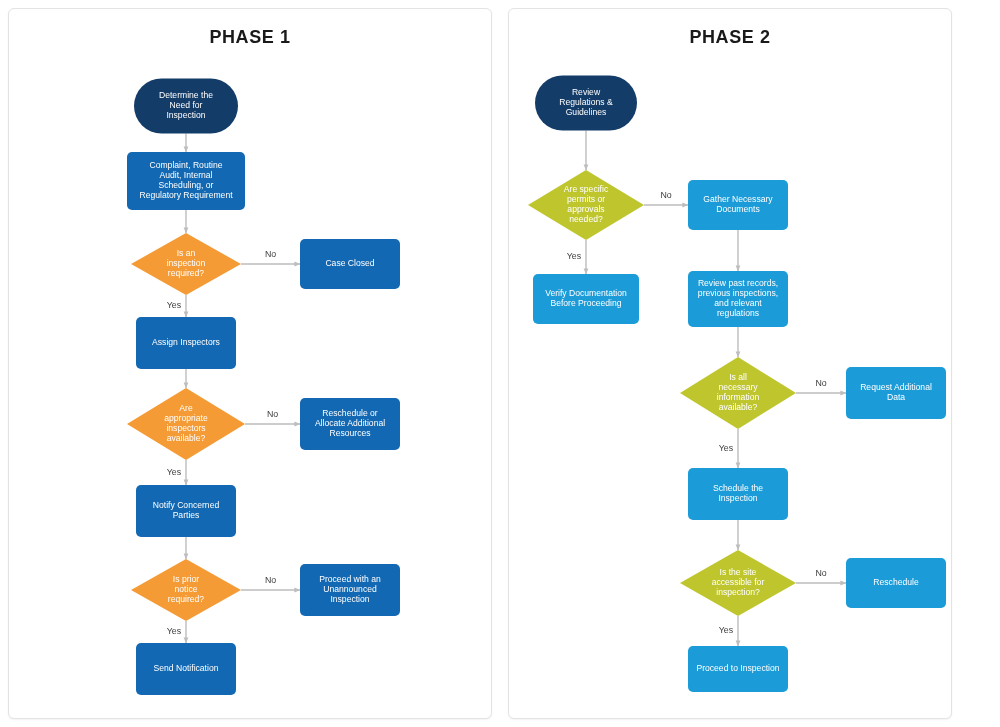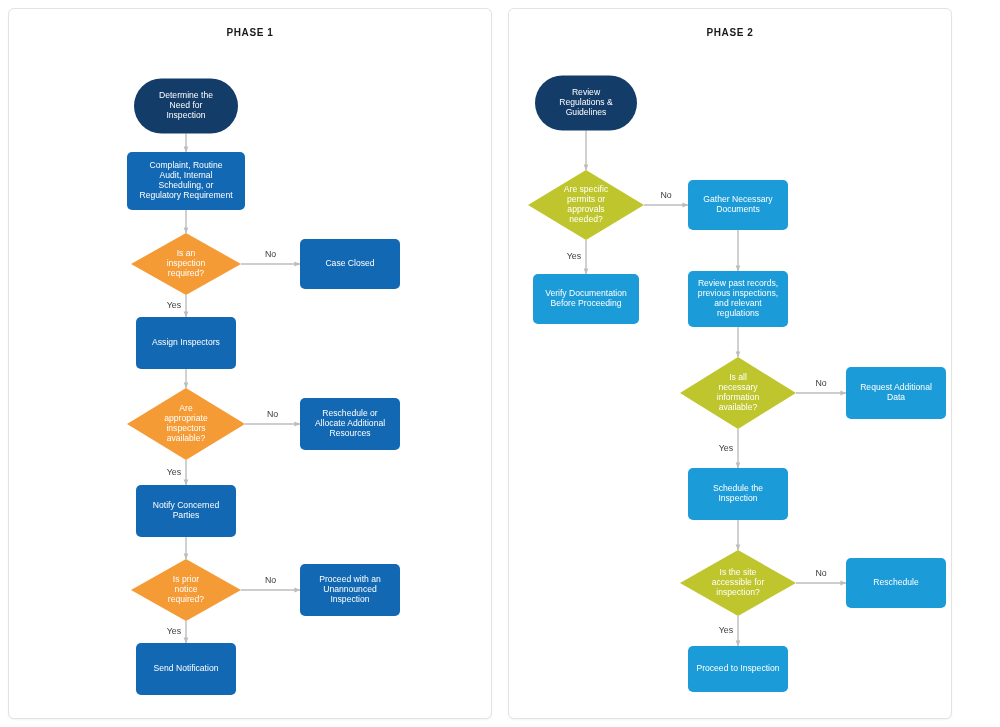--- a/index.html
+++ b/index.html
@@ -28,21 +28,21 @@
   }
   #panel-phase1 { left: 8px;   top: 8px; width: 484px; height: 711px; }
   #panel-phase2 { left: 508px; top: 8px; width: 444px; height: 711px; }
 
   .panel-title {
     position: absolute;
     top: 18px;
     left: 0;
     width: 100%;
     text-align: center;
-    font-size: 10px;
+    font-size: 18px;
     font-weight: bold;
     color: #1a1a1a;
     letter-spacing: 0.6px;
   }
 
   svg.flow {
     position: absolute;
     left: 0;
     top: 0;
     width: 1000px;

